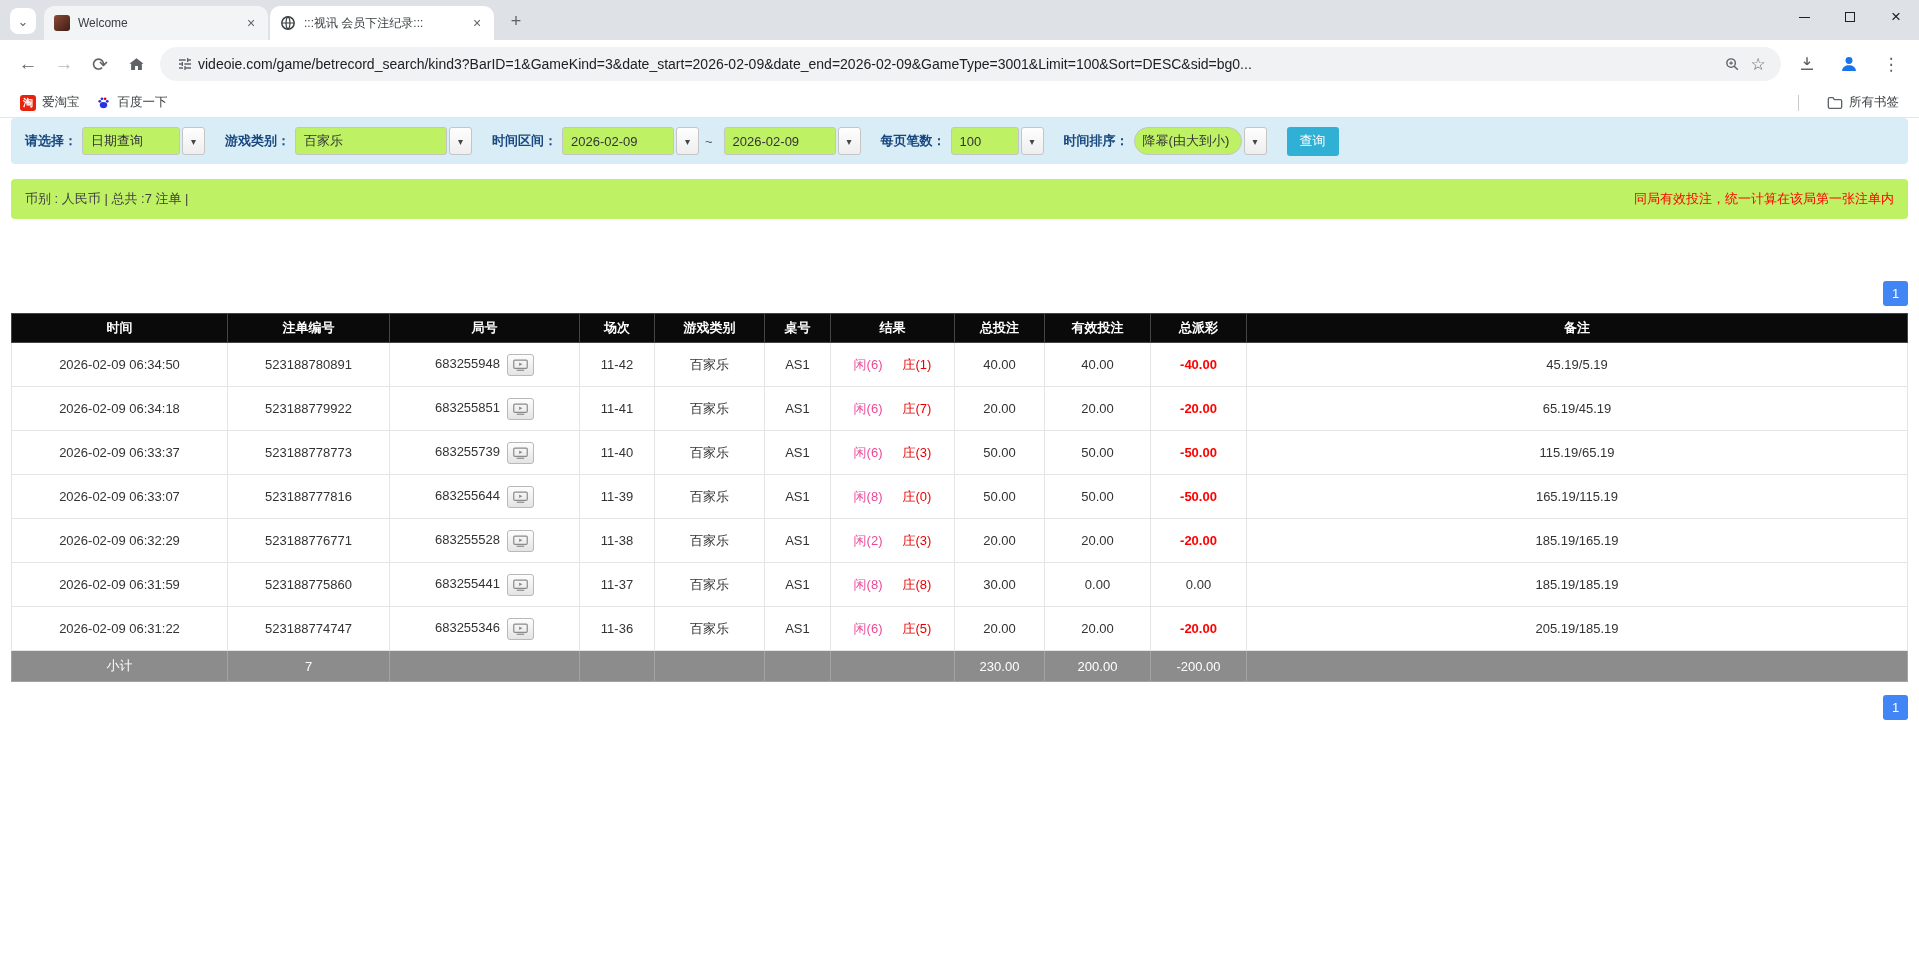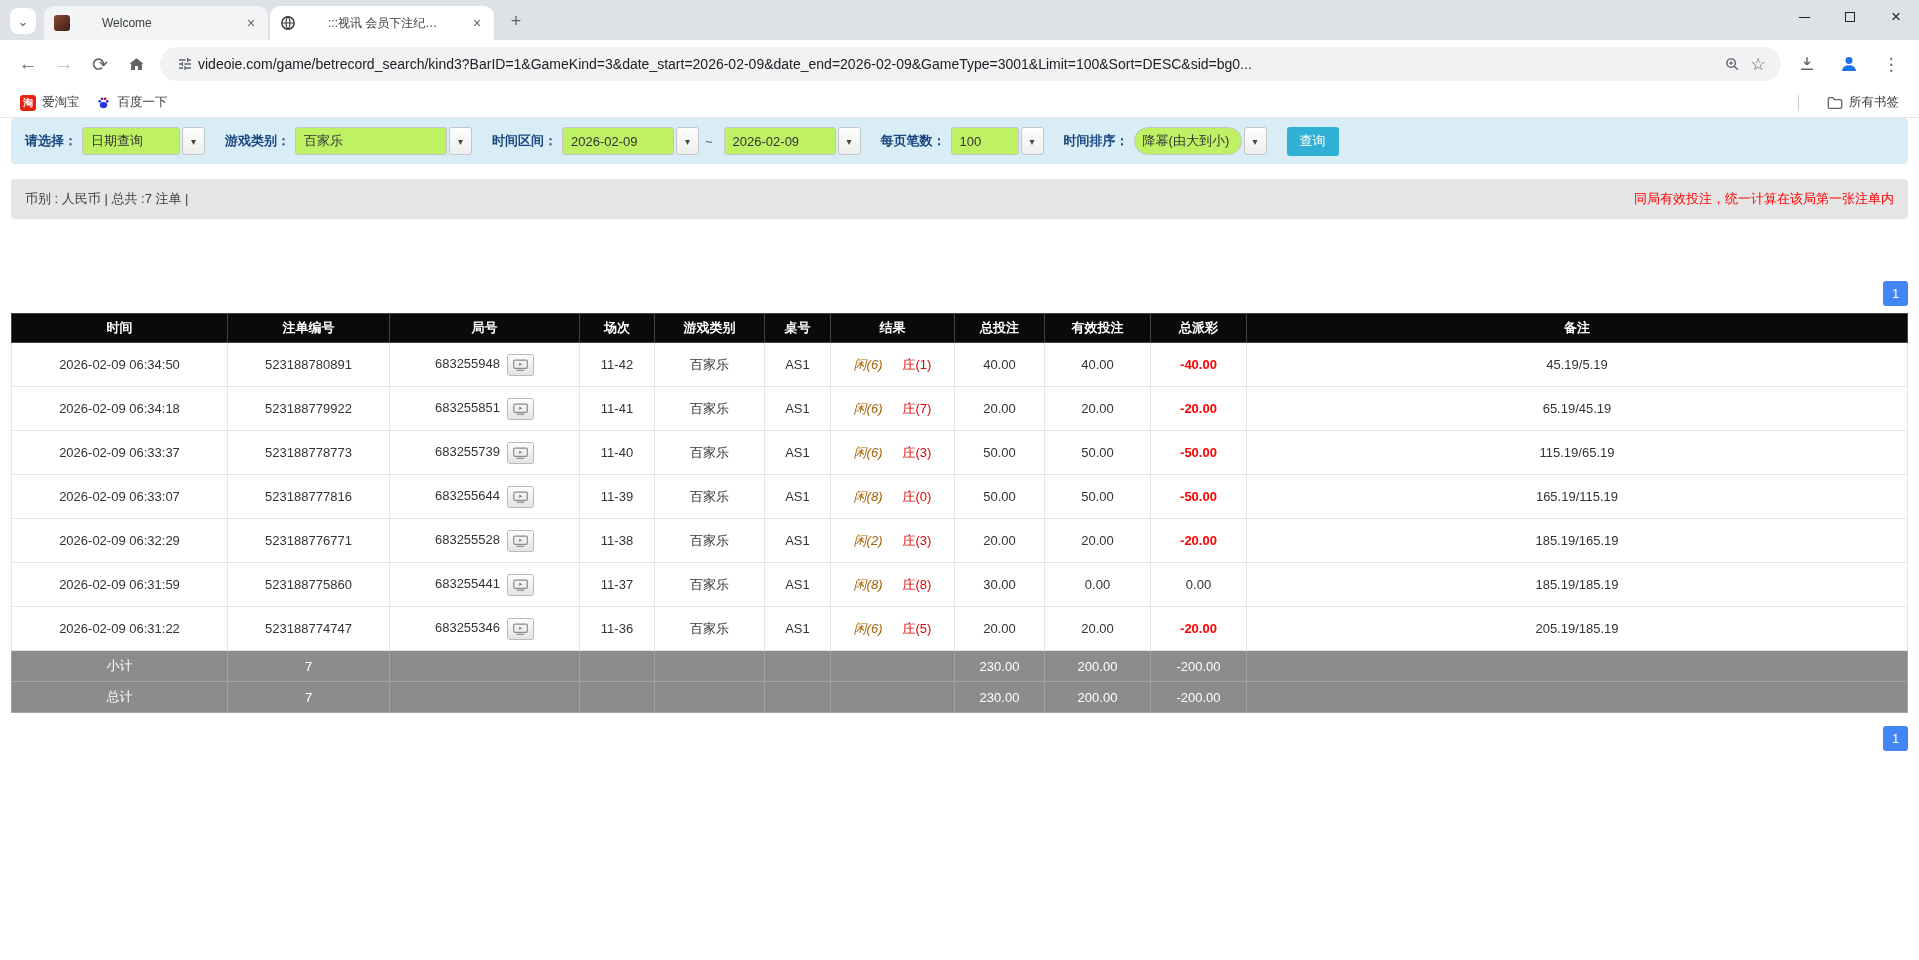--- a/index.html
+++ b/index.html
@@ -8,21 +8,21 @@
     font-family: "Liberation Sans", "DejaVu Sans", sans-serif;
     background:#fff; overflow:hidden; color:#333;
   }
   .browser-window { width:1919px; height:960px; display:flex; flex-direction:column; }
 
   
   .tabstrip { height:40px; background:#dee1e6; display:flex; align-items:flex-end; position:relative; flex:none; }
   .tab-search-btn { width:26px; height:26px; border-radius:8px; background:#fff; margin:0 8px 6px 10px;
     display:flex; align-items:center; justify-content:center; color:#5f6368; font-size:13px; cursor:pointer; }
   .tab { width:224px; height:34px; background:#fff; border-radius:10px 10px 0 0; display:flex; align-items:center;
-    padding:0 8px 0 10px; font-size:12px; color:#3c4043; margin-right:2px; cursor:pointer;gap:24px; }
+    padding:0 8px 0 10px; font-size:12px; color:#3c4043; margin-right:2px; cursor:pointer; }
   .tab.inactive { background:#f2f4f5; }
   .tab .favicon { width:16px; height:16px; flex:none; margin-right:8px; }
   .tab .tab-title { flex:1; white-space:nowrap; overflow:hidden; text-overflow:ellipsis; }
   .tab .tab-close { width:18px; height:18px; border-radius:50%; display:flex; align-items:center; justify-content:center;
     color:#5f6368; font-size:14px; flex:none; }
   .fav-welcome { border-radius:3px; background:linear-gradient(135deg,#8a4a38 0%,#5e2f23 60%,#3c1d15 100%); }
   .new-tab-btn { width:28px; height:28px; margin:0 0 5px 6px; border-radius:50%; display:flex; align-items:center;
     justify-content:center; color:#5f6368; font-size:18px; cursor:pointer; }
   .win-controls { position:absolute; right:0; top:0; height:34px; display:flex; }
   .win-btn { width:46px; height:34px; display:flex; align-items:center; justify-content:center; color:#202124; font-size:13px; cursor:pointer; }
@@ -61,40 +61,40 @@
   .combo { display:flex; align-items:center; margin-left:5px; }
   .combo input { height:28px; border:1px solid #c5c5c5; border-radius:3px; padding:0 8px; font-size:13px;
     background:#bef264; color:#333; font-family:inherit; }
   .combo .arrow-btn { width:23px; height:28px; margin-left:2px; border:1px solid #c5c5c5; border-radius:3px;
     background:linear-gradient(#fefefe,#eee); color:#454545; display:flex; align-items:center; justify-content:center;
     font-size:10px; cursor:pointer; flex:none; }
   .tilde { margin:0 6px; color:#555; }
   .search-btn { background:#31b0d5; color:#fff; border:none; border-radius:3px; height:29px; padding:0 13px;
     font-size:13px; cursor:pointer; font-family:inherit; }
 
-  .summarybar { background:#e5e5e5; border-radius:4px; margin-top:15px; padding:11px 14px; font-size:13px;
+  .summarybar { background:#bef264; border-radius:4px; margin-top:15px; padding:11px 14px; font-size:13px;
     display:flex; justify-content:space-between; align-items:flex-start; }
   .summary-left { color:#404040; }
   .summary-right { color:#ff0000; }
 
   .pagination { display:flex; justify-content:flex-end; }
   .pagination.top { margin:62px 0 7px; }
   .pagination.bottom { margin-top:13px; }
   .page-btn { min-width:25px; height:25px; background:#4285f4; color:#fff; border-radius:3px; display:flex;
     align-items:center; justify-content:center; font-size:13px; cursor:pointer; padding:0 6px; }
 
   
   table.bet { width:100%; border-collapse:collapse; table-layout:fixed; font-size:13px; }
   .bet th { background:#0a0a0a; color:#fff; font-weight:bold; height:29px; border:1px solid #454545; text-align:center;margin-top:48px; }
   .bet tbody td { background:#fff; border:1px solid #e5e5e5; height:44px; text-align:center; color:#333; }
   .bet tfoot td { background:#8c8c8c; color:#fff; height:31px; border:1px solid #a3a3a3; text-align:center; }
   .cell-blue { color:#337ab7; cursor:pointer; }
   .payout.neg { color:#ff0000;font-weight:bold; }
   .neg-foot { color:#ff0000; }
-  .res-player { color:#a16207; margin-right:20px;font-style:italic; }
+  .res-player { color:#ec4899; margin-right:20px; }
   .res-banker { color:#e60000; }
   .replay-btn { display:inline-flex; align-items:center; justify-content:center; width:27px; height:22px;
     background:linear-gradient(#fdfdfd,#e4e4e4); border:1px solid #b9b9b9; border-radius:3px; margin-left:7px;
     vertical-align:middle; cursor:pointer; }
 </style>
 </head>
 <body>
 
 <div class="browser-window">
 
@@ -491,33 +491,20 @@
           <td></td>
           <td></td>
           <td></td>
           <td></td>
           <td></td>
           <td>230.00</td>
           <td>200.00</td>
           <td class="neg-foot">-200.00</td>
           <td></td>
         </tr>
-        <tr>
-          <td>总计</td>
-          <td>7</td>
-          <td></td>
-          <td></td>
-          <td></td>
-          <td></td>
-          <td></td>
-          <td>230.00</td>
-          <td>200.00</td>
-          <td class="neg-foot">-200.00</td>
-          <td></td>
-        </tr>
       </tfoot>
     </table>
 
     <div class="pagination bottom">
       <div class="page-btn">1</div>
     </div>
   </div>
 </div>
 
 </body></html>

